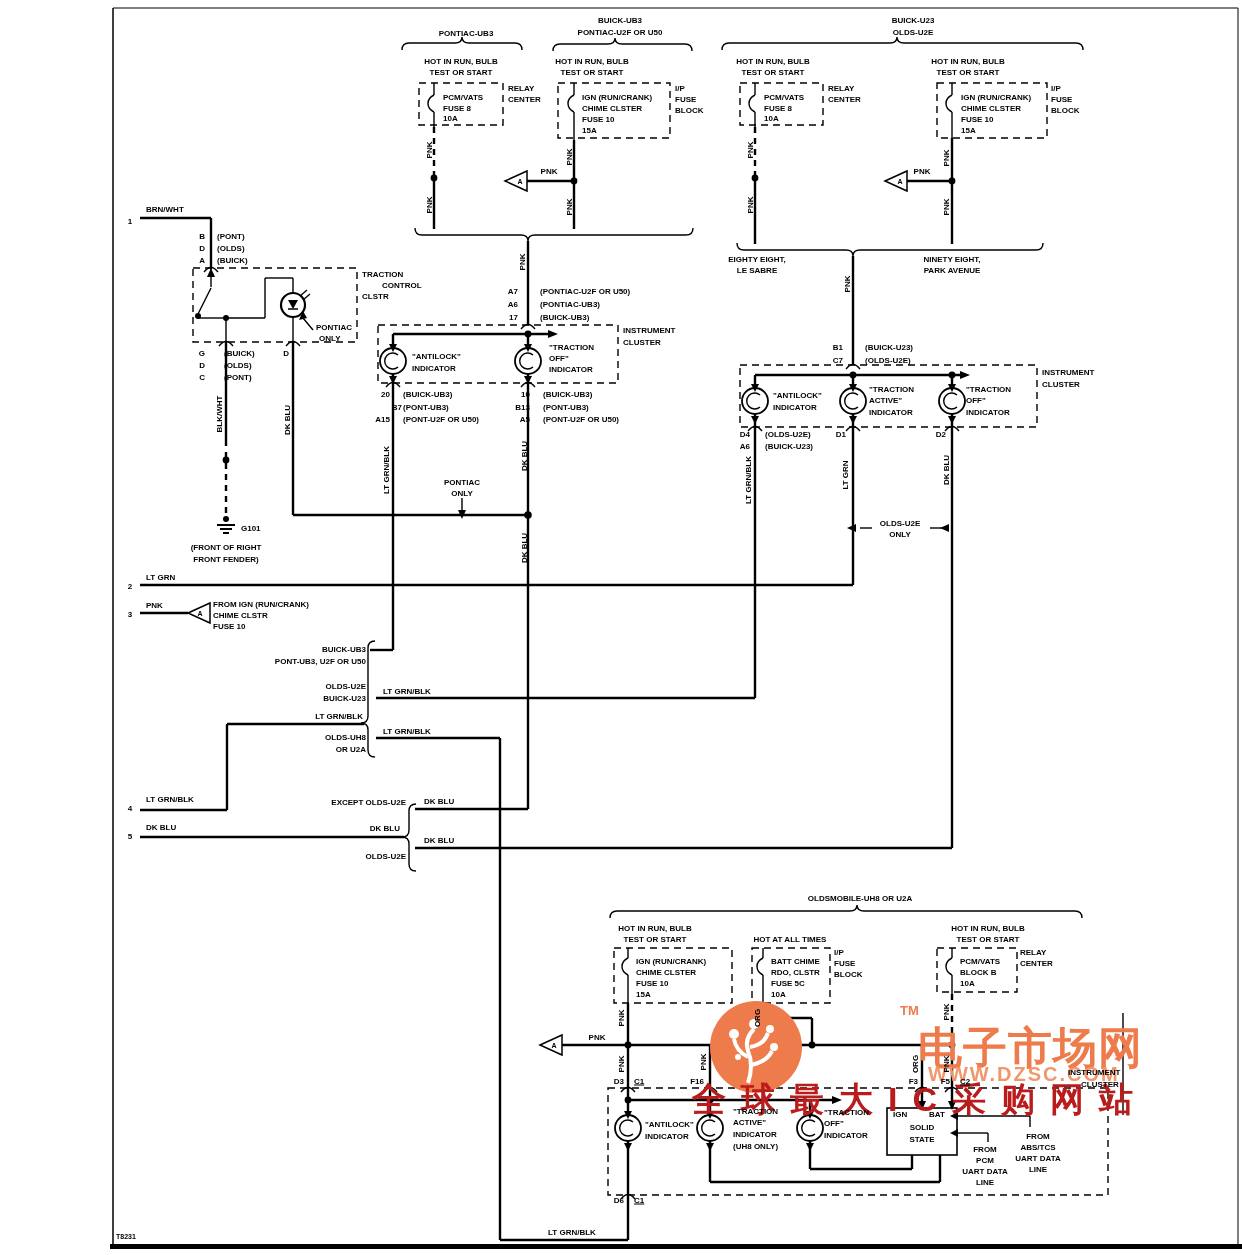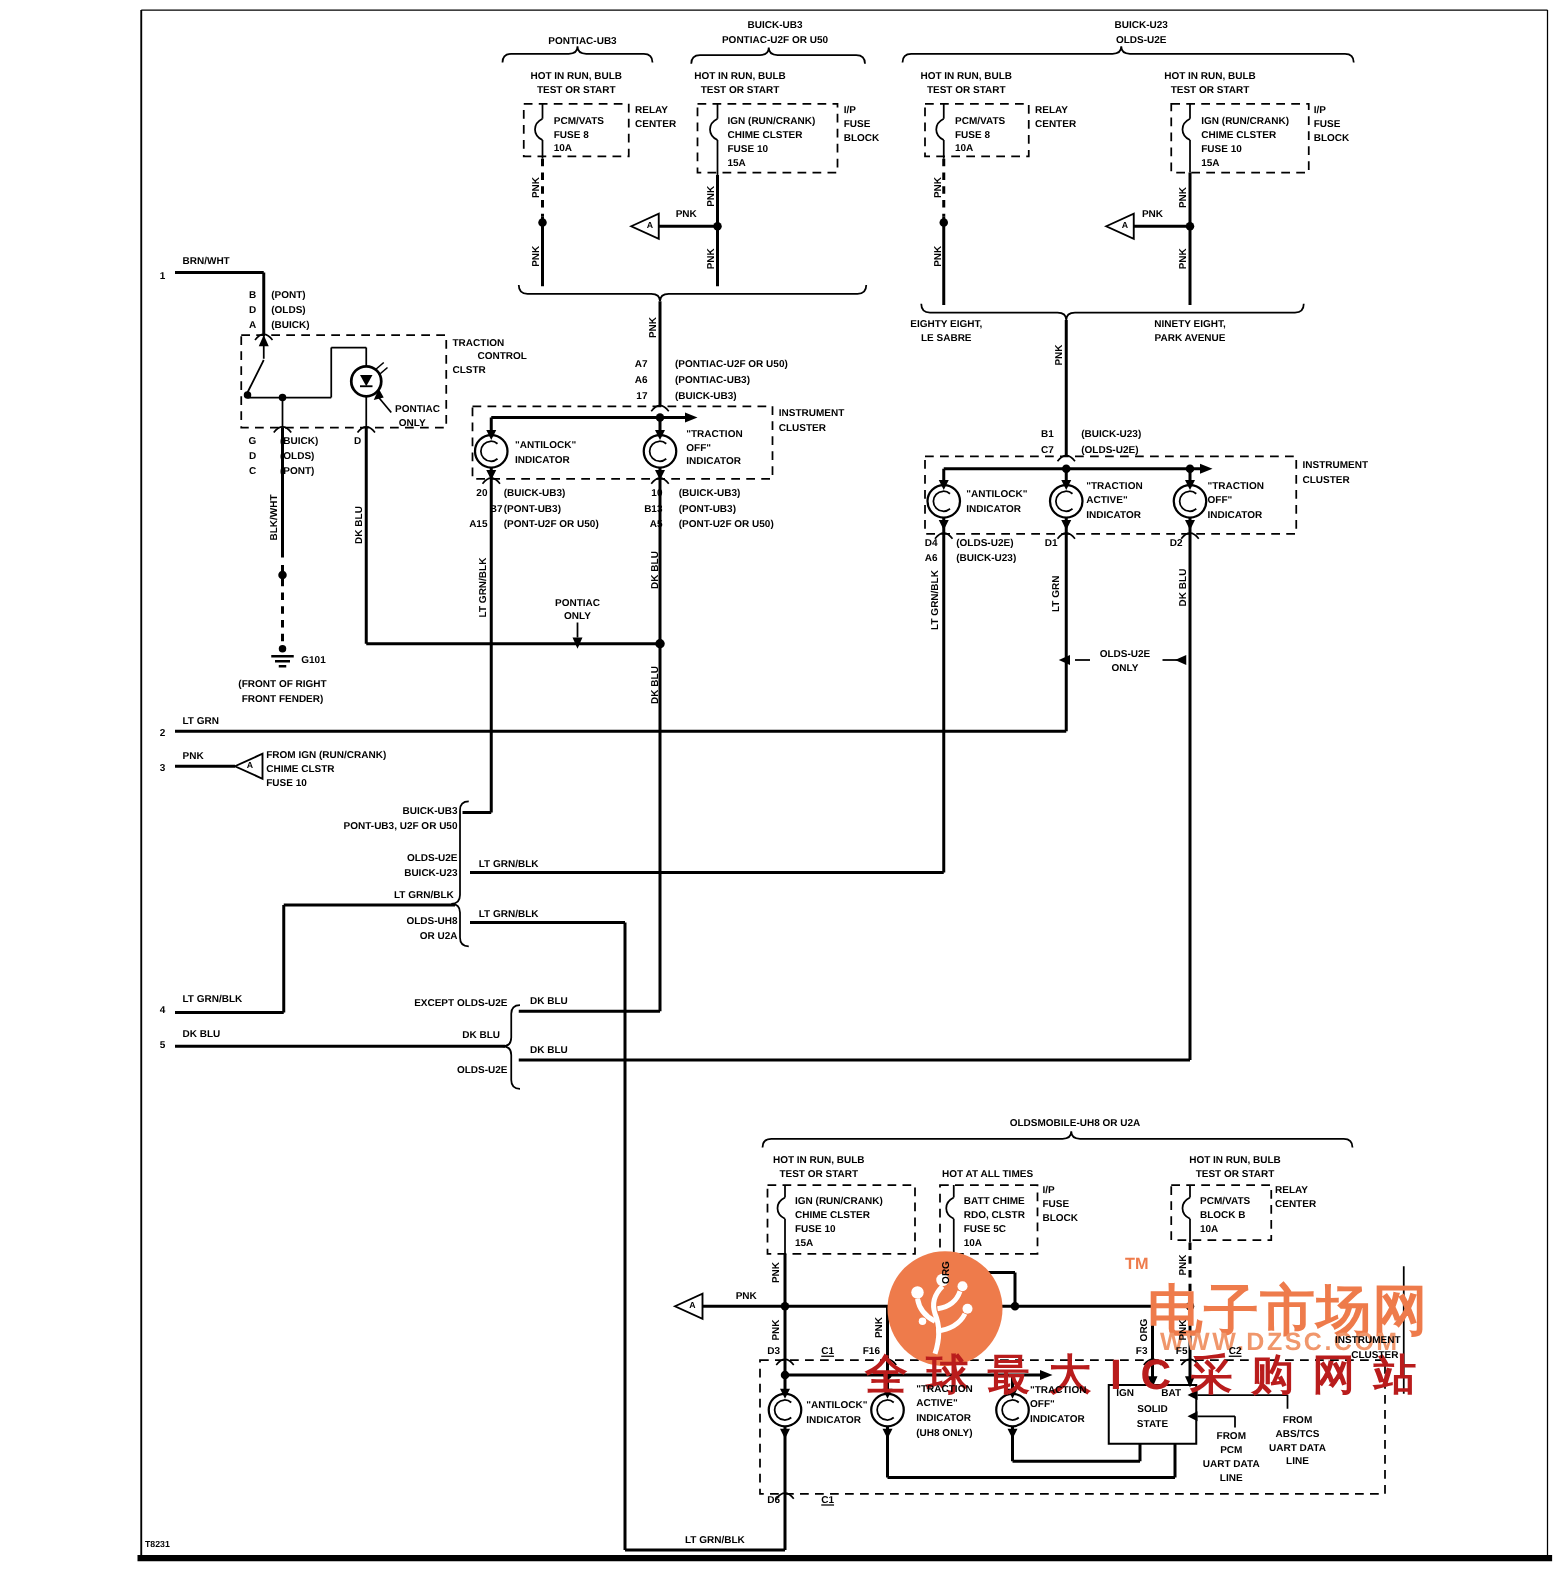--- a/index.html
+++ b/index.html
@@ -5,21 +5,21 @@
   html,body{margin:0;padding:0;background:#fff;}
   #canvas{position:relative;width:1242px;height:1255px;background:#ffffff;overflow:hidden;
           font-family:"Liberation Sans",sans-serif;}
   svg{position:absolute;left:0;top:0;}
   #labels-layer{position:absolute;left:0;top:0;width:100%;height:100%;}
   .lbl{position:absolute;font:700 8px "Liberation Sans",sans-serif;color:#000;
        white-space:nowrap;transform:translate(0,-50%);letter-spacing:0px;line-height:9px;}
   .am{transform:translate(-50%,-50%);}
   .ae{transform:translate(-100%,-50%);}
   .rot{transform:translate(-50%,-50%) rotate(-90deg);}
-  .un{text-decoration:underline;margin-left:23px;}
+  .un{text-decoration:underline;}
   
   #watermark{position:absolute;left:690px;top:995px;width:460px;height:120px;pointer-events:none;}
   .wm-big{position:absolute;font-weight:700;color:#ee7b4b;white-space:nowrap;
           font-family:"Liberation Sans",sans-serif;}
   #wm-brand{left:95px;top:15px;font-size:56px;letter-spacing:3px;}
   #wm-tm{left:210px;top:8px;font-size:13px;}
   #wm-suffix{left:228px;top:24px;font-size:44px;letter-spacing:1px;}
   #wm-url{left:238px;top:68px;font-size:20px;color:#f0976c;letter-spacing:2px;}
   #wm-tagline{left:2px;top:82px;font-size:34px;color:#b91c1c;letter-spacing:15px;}
 </style>

